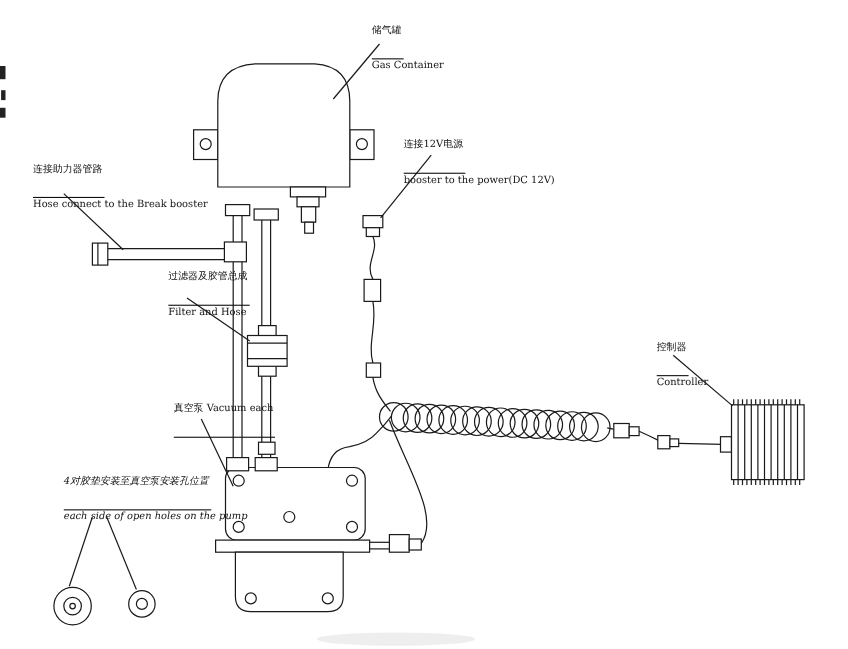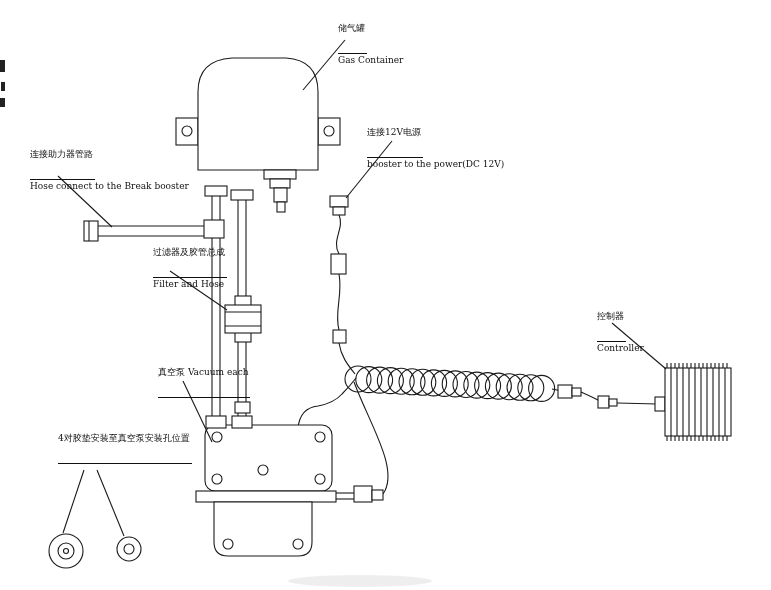--- a/index.html
+++ b/index.html
@@ -226,17 +226,18 @@
 
   <div class="label" style="left:597px;top:310px;">
     <span class="ul">控制器</span>
     <span class="en">Controller</span>
   </div>
 
   <div class="label" style="left:158px;top:366px;">
     <span class="ul"><span>真空泵</span> <span>Vacuum each</span></span>
   </div>
 
-  <div class="label" style="left:58px;top:432px;">
+  <div class="label" style="left:58px;top:432px;font-style:italic;">
     <span class="ul">4对胶垫安装至真空泵安装孔位置</span>
+    <span class="en">each side of open holes on the pump</span>
   </div>
 
 </div>
 
 </body></html>

